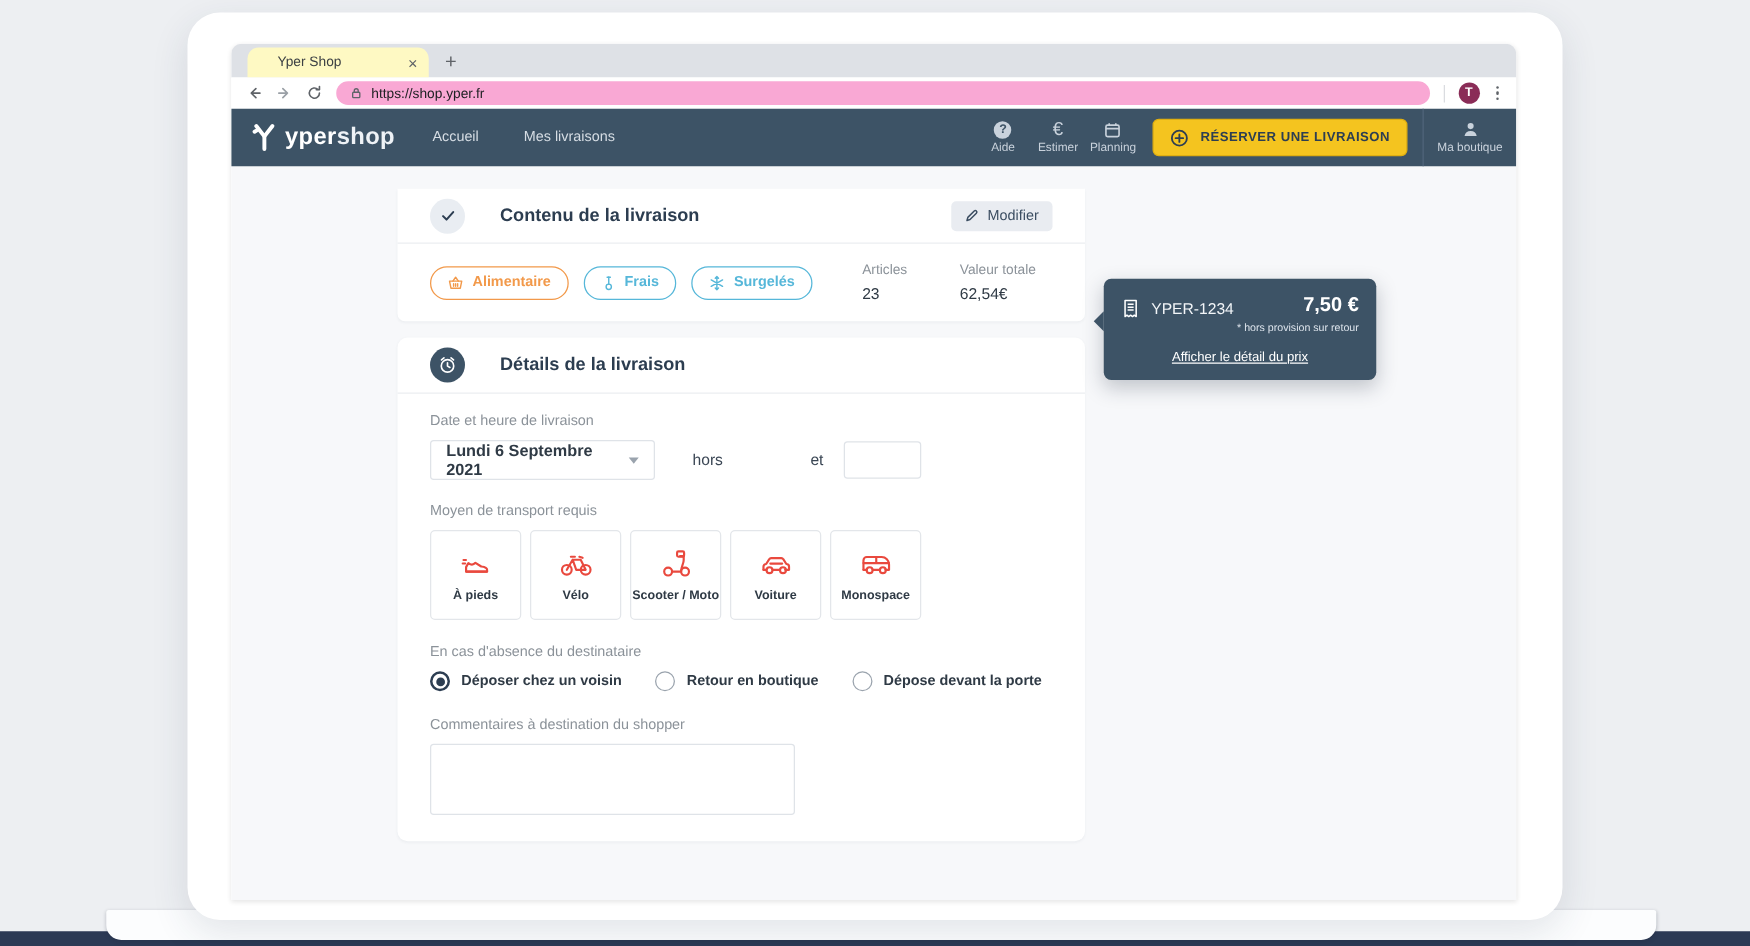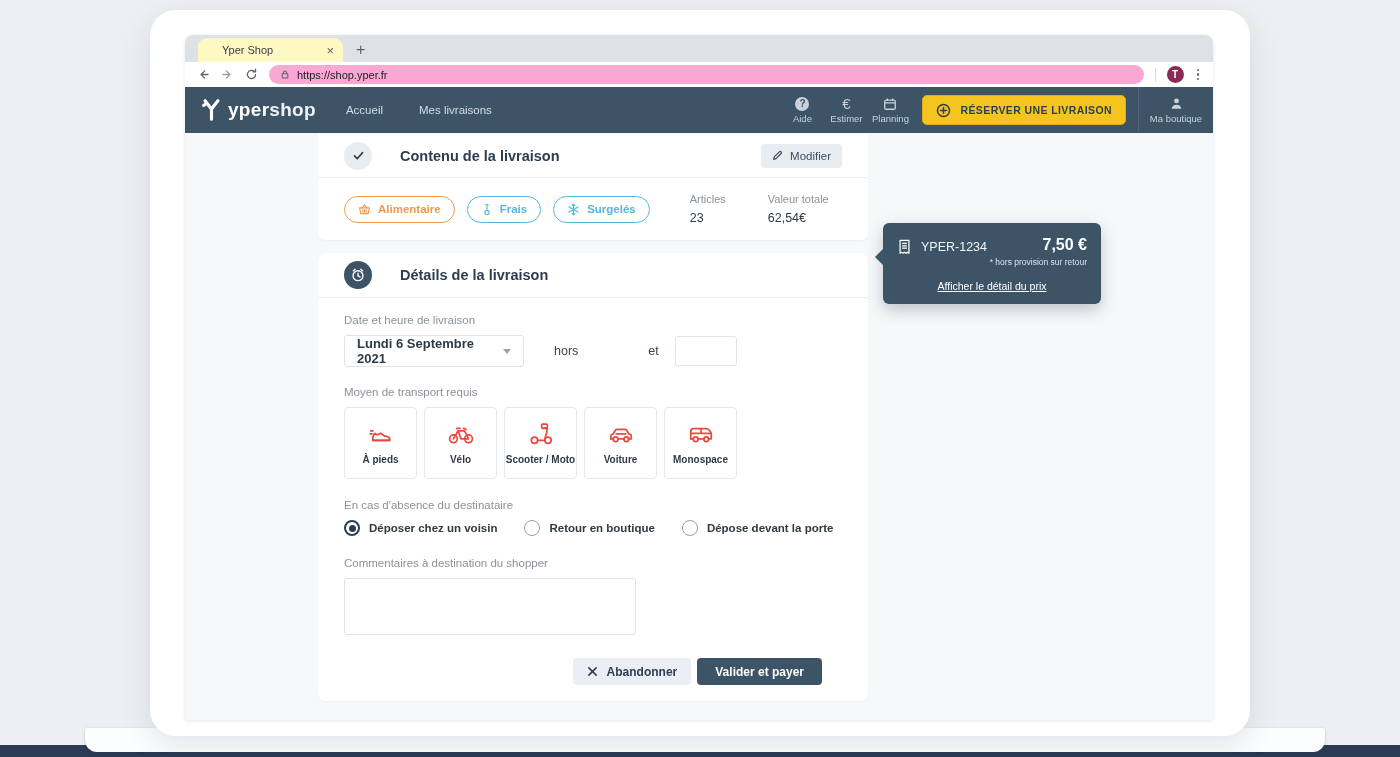--- a/index.html
+++ b/index.html
@@ -45,21 +45,21 @@
   .action { display:flex; flex-direction:column; align-items:center; justify-content:center; gap:2px; color:#c9d2dc; font-size:9.5px; width:44px; }
   .action .aicon { height:15px; display:flex; align-items:center; justify-content:center; }
   .qcircle { width:14px; height:14px; border-radius:50%; background:#c9d2dc; color:#3d5366; font-size:10px; font-weight:700; display:flex; align-items:center; justify-content:center; }
   .euro-glyph { font-size:15px; line-height:15px; font-weight:400; }
   .reserve-btn { margin:0 12px 0 10px; background:#f4c41f; border:1px solid #dfae10; border-radius:5px; height:30px; display:flex; align-items:center; gap:9px; padding:0 13px; color:#2d3e52; font-weight:700; font-size:10.5px; letter-spacing:.4px; white-space:nowrap; }
   .vdiv { width:1px; height:46px; background:#50657b; }
   .boutique { width:74px; }
 
   
   .pagebody { flex:1; position:relative; min-height:0; }
-  .col { position:absolute; left:133px; top:1px; width:550px; }
+  .col { position:absolute; left:133px; top:18px; width:550px; }
   .card { background:#fff; }
   .card1 { border-radius:0 0 6px 6px; box-shadow:0 1px 2px rgba(60,80,100,.05); }
   .card2 { margin-top:13px; border-radius:8px; box-shadow:0 1px 2px rgba(60,80,100,.05); padding-bottom:16px; }
   .card-head { height:44px; display:flex; align-items:center; padding:0 26px; border-bottom:1px solid #eceef1; }
   .status-circle { width:28px; height:28px; border-radius:50%; background:#e9edf2; color:#2d3e52; display:flex; align-items:center; justify-content:center; flex:0 0 auto; }
   .status-circle.dark { background:#3d5366; color:#fff; }
   .card-title { margin-left:28px; font-size:14.5px; font-weight:700; color:#2c3d50; }
   .modify-btn { margin-left:auto; background:#e9ecf1; border-radius:4px; height:24px; padding:0 11px; display:flex; align-items:center; gap:7px; font-size:11.5px; color:#3b4d61; }
 
   .tagrow { height:62px; display:flex; align-items:center; padding:0 26px; }
@@ -364,31 +364,20 @@
                   </div>
                   <div class="radio">
                     <span class="rb"></span>
                     <span>Dépose devant la porte</span>
                   </div>
                 </div>
 
                 <div class="field-label">Commentaires à destination du shopper</div>
                 <textarea class="comment-box" style=""></textarea>
 
-                <div class="btnrow">
-                  <div class="btn btn-cancel">
-                    <svg width="11" height="11" viewBox="0 0 12 12" fill="none" stroke="#2f3e52" stroke-width="1.7" stroke-linecap="round">
-                        <path d="M2 2 L10 10 M10 2 L2 10"></path>
-                      </svg>
-                    <span>Abandonner</span>
-                  </div>
-                  <div class="btn btn-submit">
-                    <span>Valider et payer</span>
-                  </div>
-                </div>
               </div>
             </div>
           </div>
 
           <div class="popover">
             <div class="pop-row">
               <div class="pop-ref">
                 <svg width="15" height="16" viewBox="0 0 16 18" fill="none" stroke="#fff" stroke-width="1.4" stroke-linejoin="round">
                     <path d="M3 1.5 h10 V16 l-1.7-1.2 L9.7 16 8 14.8 6.3 16 4.7 14.8 3 16 z"></path>
                     <path d="M5.3 5 h5.4 M5.3 7.6 h5.4 M5.3 10.2 h5.4"></path>

